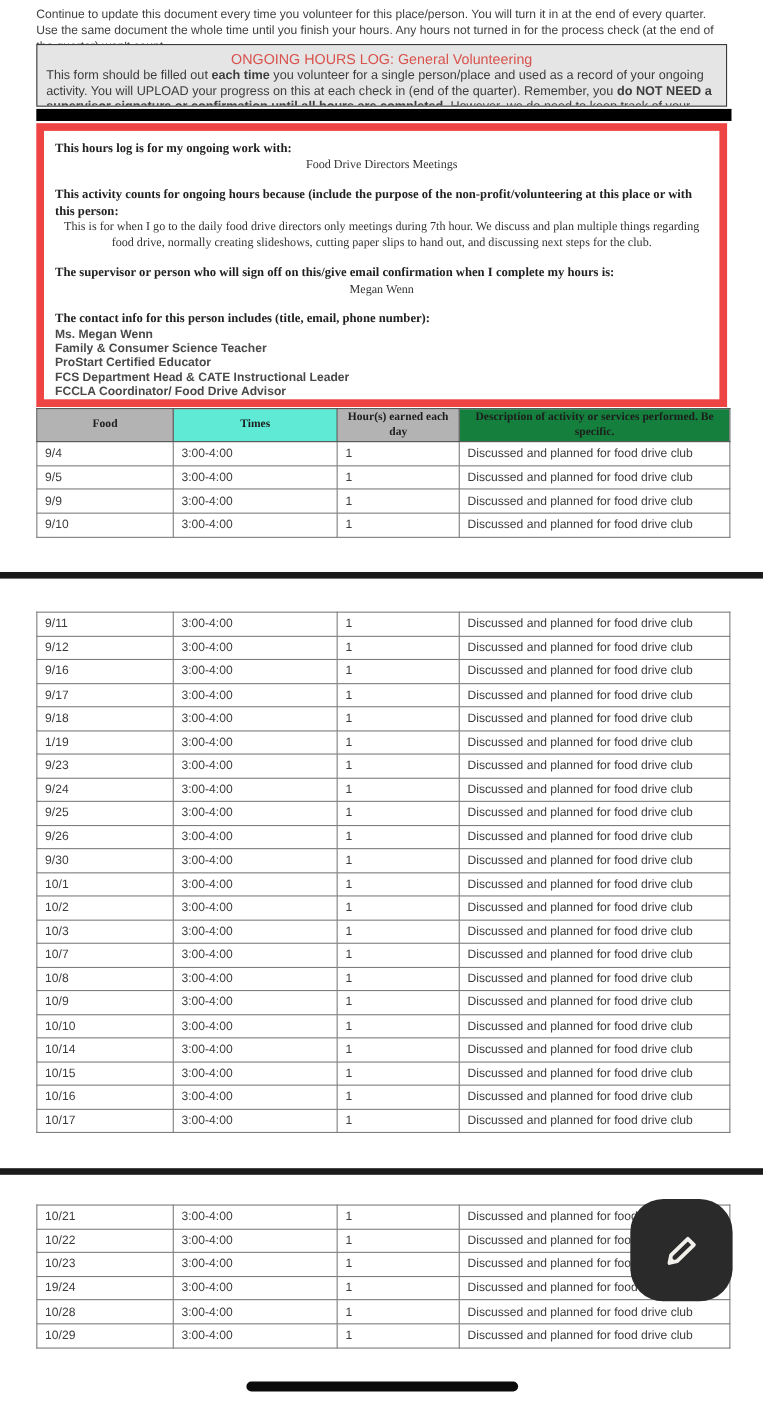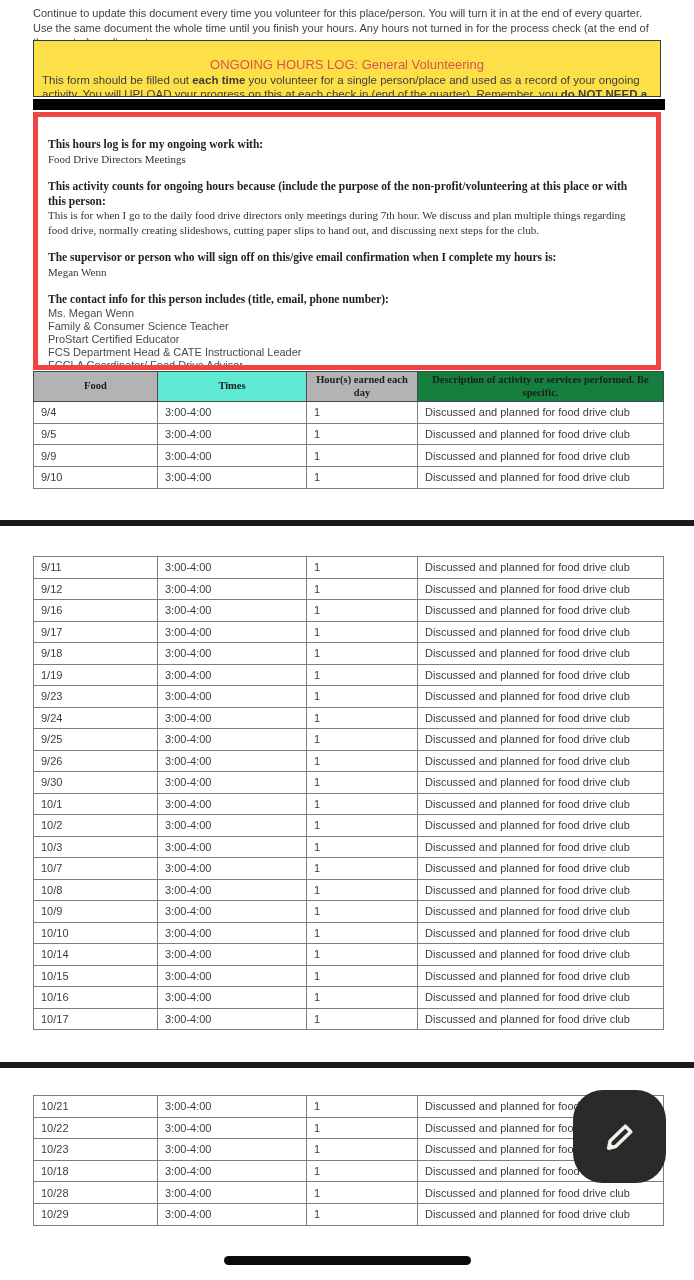--- a/index.html
+++ b/index.html
@@ -4,35 +4,35 @@
 <style>
   html,body{margin:0;padding:0;background:#ffffff;}
   .screen{position:relative;width:694px;height:1280px;background:#ffffff;overflow:hidden;
           font-family:"Liberation Sans",sans-serif;color:#3c3c3c;margin:0 auto;}
 
   
   .top-note{position:absolute;left:33px;top:6px;width:628px;font-size:11px;line-height:14.5px;color:#3f3f3f;}
 
   
   .intro-box{position:absolute;left:33px;top:40px;width:628px;height:57px;border:1px solid #3a3a3a;
-             padding:16px 8px 0 8px;box-sizing:border-box;overflow:hidden;background:#fde047;}
+             padding:5px 8px 0 8px;box-sizing:border-box;overflow:hidden;background:#e5e5e5;}
   .intro-title{text-align:center;font-size:13px;line-height:16px;}
   .intro-body{font-size:11.5px;line-height:14.2px;color:#3d3d3d;}
   .b{font-weight:bold;}
 
   
   .black-bar{position:absolute;left:33px;top:99px;width:632px;height:11px;background:#000;}
 
   
-  .details-box{position:absolute;left:33px;top:112px;width:628px;height:258px;border:5px solid #ef4444;
-               padding:20px 10px 0 10px;box-sizing:border-box;overflow:hidden;background:#fff;}
+  .details-box{position:absolute;left:33px;top:112px;width:628px;height:258px;border:7px solid #ef4444;
+               padding:9px 10px 0 10px;box-sizing:border-box;overflow:hidden;background:#fff;}
   .serif-h{font-family:"Liberation Serif",serif;font-weight:bold;font-size:11.5px;line-height:14.5px;color:#222;}
-  .serif-v{font-family:"Liberation Serif",serif;font-size:11px;line-height:14.5px;color:#333;}
+  .serif-v{font-family:"Liberation Serif",serif;font-size:11px;line-height:14.5px;color:#333;text-align:center;}
   .gap{margin-top:13px;}
-  .contact-line{font-size:11px;line-height:13px;color:#4a4a4a;}
+  .contact-line{font-size:11px;line-height:13px;color:#4a4a4a;font-weight:bold;}
   .email-link{font-size:11px;line-height:13px;text-decoration:underline;cursor:pointer;}
 
   
   .hours-table{position:absolute;left:33px;width:630px;border-collapse:collapse;table-layout:fixed;background:#fff;}
   .hours-table th{background:#b3b3b3;border:1px solid #4a4a4a;font-family:"Liberation Serif",serif;
                   font-weight:bold;font-size:10.5px;line-height:12.5px;color:#1c1c1c;height:29px;
                   text-align:center;vertical-align:middle;padding:0 3px;overflow:hidden;}
   .hours-table td{border:1px solid #7d7d7d;font-size:11px;color:#3c3c3c;padding:0 4px 0 7px;
                   vertical-align:middle;overflow:hidden;white-space:nowrap;}
   .t1 td{height:20.7px;}
@@ -292,21 +292,21 @@
           <td>1</td>
           <td>Discussed and planned for food drive club</td>
         </tr>
         <tr>
           <td>10/23</td>
           <td>3:00-4:00</td>
           <td>1</td>
           <td>Discussed and planned for food drive club</td>
         </tr>
         <tr>
-          <td>10/18</td>
+          <td>19/24</td>
           <td>3:00-4:00</td>
           <td>1</td>
           <td>Discussed and planned for food drive club</td>
         </tr>
         <tr>
           <td>10/28</td>
           <td>3:00-4:00</td>
           <td>1</td>
           <td>Discussed and planned for food drive club</td>
         </tr>

